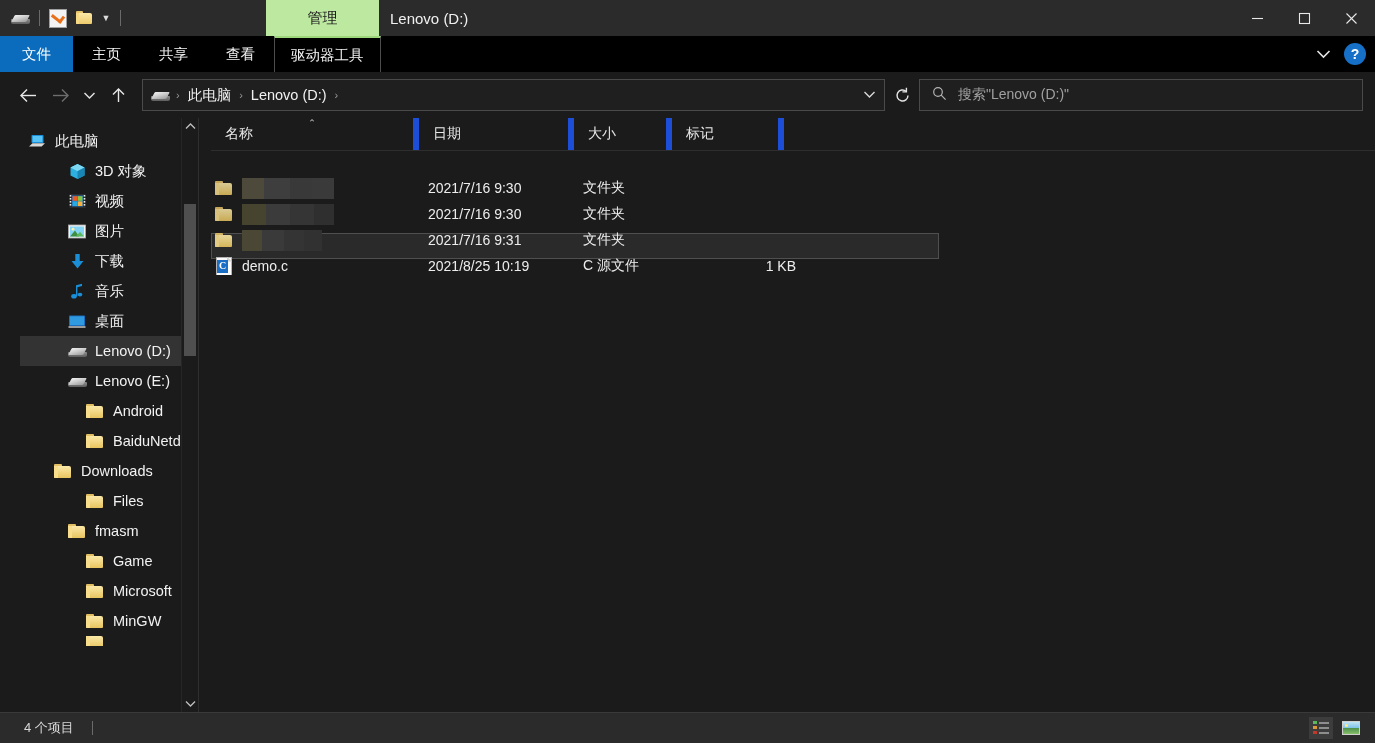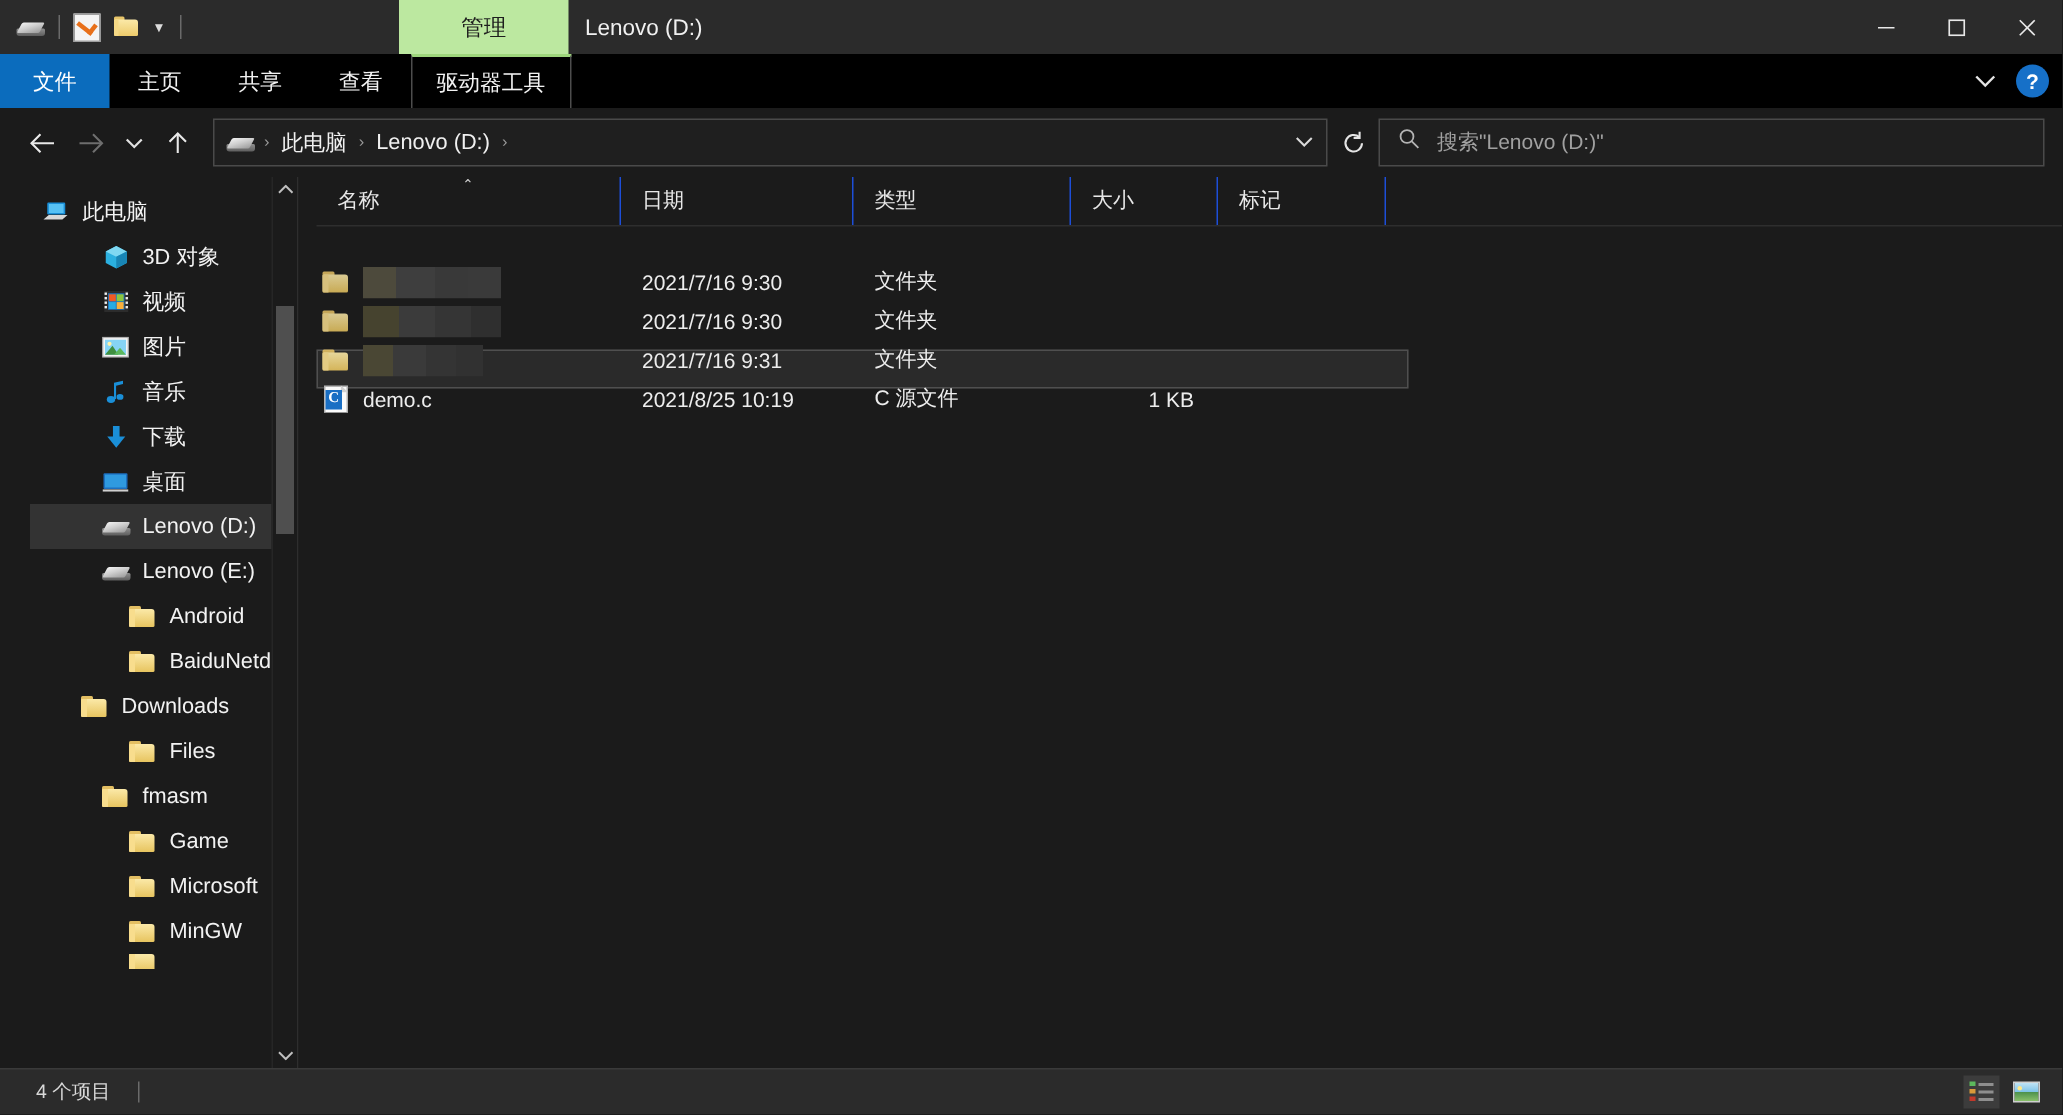--- a/index.html
+++ b/index.html
@@ -295,21 +295,21 @@
     height: 32px; min-height: 32px;
     display: flex; align-items: stretch;
     border-bottom: 1px solid #2e2e2e;
     margin: 0 0 0 12px;
     position: relative;
   }
   .col {
     display: flex; align-items: center;
     font-size: 14px; color: #e8e8e8;
     padding-left: 14px;
-    border-left: 1px solid #1d4ed8;
+    border-left: 6px solid #1d4ed8;
     box-sizing: border-box;
     position: relative;
   }
   .col:first-child { border-left: none; }
   .sort-asc {
     position: absolute; left: 50%; top: 1px;
     transform: translateX(-50%);
     font-size: 9px; color: #cccccc; line-height: 1;
   }
   .rows { padding-top: 4px; }
@@ -653,41 +653,41 @@
               <path d="M2 12.5 L7 6.5 L11 12.5 Z" fill="#3f8f3f"></path>
               <path d="M8 12.5 L12 7.8 L16 12.5 Z" fill="#5cb85c"></path>
             </svg>
           </span>
           <span>图片</span>
         </div>
 
 
         <div class="sb-item lvl2">
           <span class="sb-ico">
+            <svg width="15" height="17" viewBox="0 0 15 17">
+              <rect x="5.3" y="1" width="4.4" height="7.5" fill="#1a8fd8"></rect>
+              <path d="M1.5 8 L13.5 8 L7.5 15.5 Z" fill="#1a8fd8"></path>
+            </svg>
+          </span>
+          <span>下载</span>
+        </div>
+
+        <div class="sb-item lvl2">
+          <span class="sb-ico">
             <svg width="14" height="17" viewBox="0 0 14 17">
               <path d="M6 13 L6 2.2 L12 0.8 L12 3 L7.4 4.2 L7.4 13 Z" fill="#1a8fd8"></path>
               <ellipse cx="4" cy="13.3" rx="2.8" ry="2.3" fill="#1a8fd8"></ellipse>
               <ellipse cx="10" cy="11.6" rx="2.3" ry="1.9" fill="#1a8fd8"></ellipse>
             </svg>
           </span>
           <span>音乐</span>
         </div>
 
         <div class="sb-item lvl2">
           <span class="sb-ico">
-            <svg width="15" height="17" viewBox="0 0 15 17">
-              <rect x="5.3" y="1" width="4.4" height="7.5" fill="#1a8fd8"></rect>
-              <path d="M1.5 8 L13.5 8 L7.5 15.5 Z" fill="#1a8fd8"></path>
-            </svg>
-          </span>
-          <span>下载</span>
-        </div>
-
-        <div class="sb-item lvl2">
-          <span class="sb-ico">
             <svg width="18" height="15" viewBox="0 0 18 15">
               <rect x="1" y="1.5" width="16" height="10.5" rx="0.8" fill="#1c6fc0"></rect>
               <rect x="2" y="2.4" width="14" height="8.6" fill="#2f9ae0"></rect>
               <rect x="0.5" y="12.3" width="17" height="1.4" fill="#d0d0d0"></rect>
             </svg>
           </span>
           <span>桌面</span>
         </div>
 
 
@@ -830,23 +830,20 @@
 
     <div class="filepane">
 
       <div class="colhdr">
         <div class="col" style="width:202px">
           <span class="sort-asc">⌃</span>
           <span>名称</span>
         </div>
         <div class="col" style="width:155px">
           <span>日期</span>
-        </div>
-        <div class="col" style="width:145px">
-          <span>类型</span>
         </div>
         <div class="col" style="width:98px">
           <span>大小</span>
         </div>
         <div class="col" style="width:112px">
           <span>标记</span>
         </div>
         <div class="col" style="width:32px"></div>
       </div>
 

